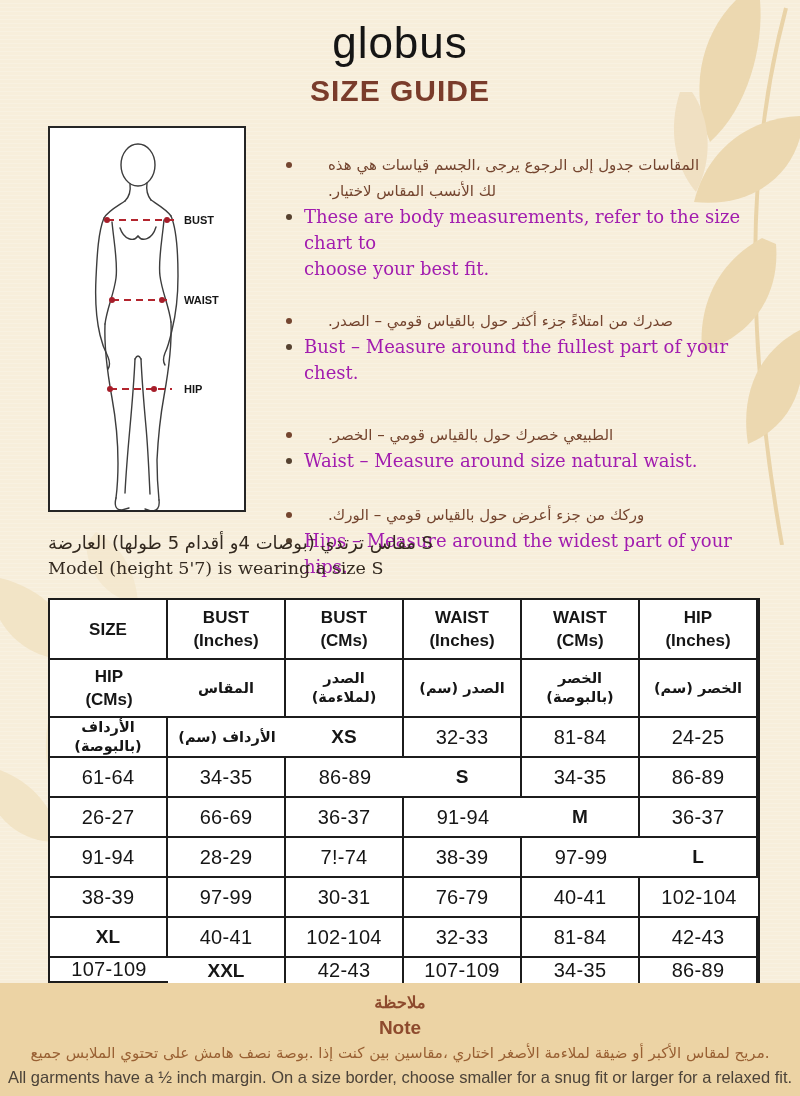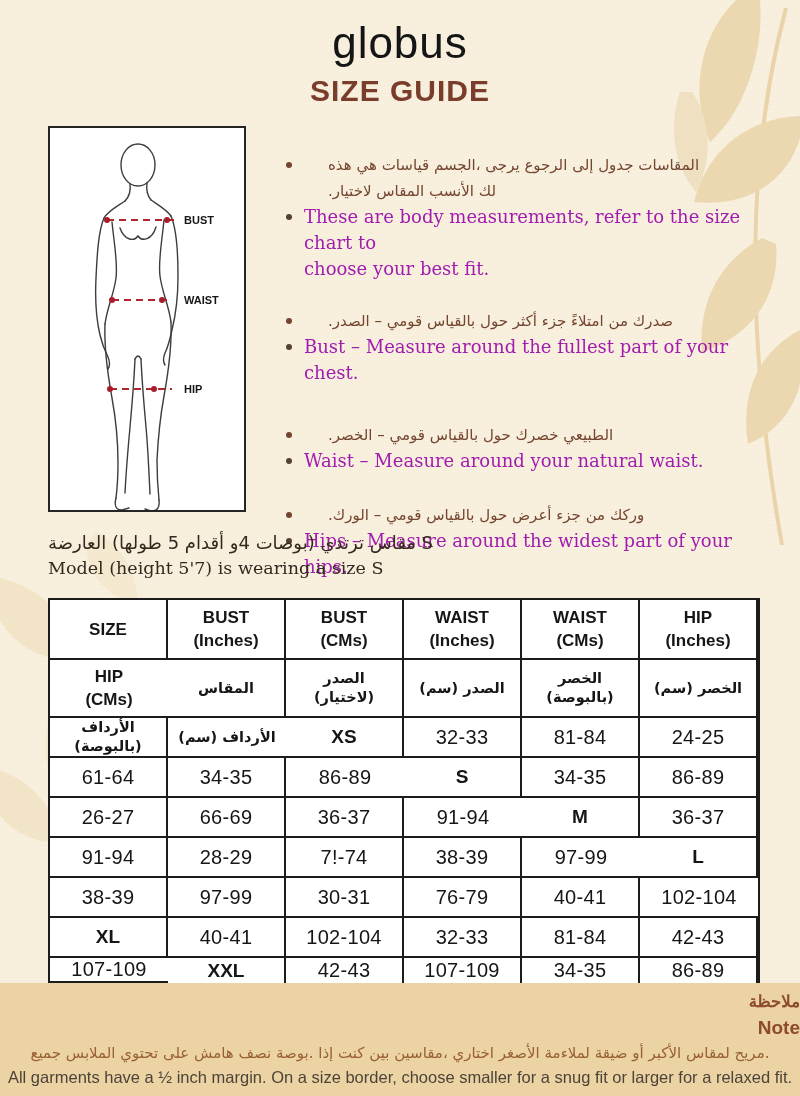--- a/index.html
+++ b/index.html
@@ -62,23 +62,23 @@
   .size-table > .tcell:nth-child(7n) { border-right:none; }
   .size-table > .tcell:nth-last-child(-n+7) { border-bottom:none; }
   .th-en { font-size:17px; font-weight:700; line-height:23px; }
   .th-ar { font-family:"DejaVu Sans", sans-serif; font-size:14.5px; font-weight:700; line-height:19px; }
   .td-val { font-size:20px; letter-spacing:.3px; }
   .td-size { font-size:19px; font-weight:700; }
 
   
   .note-band { position:absolute; left:0; top:983px; width:800px; height:113px;
       background:#ecd3a4; text-align:center; padding-top:7px; }
-  .note-title-ar { font-family:Liberation Serif, serif; font-size:16.5px; font-weight:700;
-      color:#8d4a2d; line-height:24px;text-align:right; }
-  .note-title-en { font-size:19px; font-weight:700; color:#8d4a2d; line-height:27px;text-align:right; }
+  .note-title-ar { font-family:Liberation Sans, sans-serif; font-size:16.5px; font-weight:700;
+      color:#8d4a2d; line-height:24px; }
+  .note-title-en { font-size:19px; font-weight:700; color:#8d4a2d; line-height:27px; }
   .note-ar { font-family:"DejaVu Sans", sans-serif; font-size:15px; color:#996033;
       line-height:24px; direction:ltr;text-align:center; }
   .note-en { font-size:16.5px; color:#4c4339; line-height:24px; }
 </style>
 </head>
 <body>
 
 <svg class="deco" style="right:0; top:0;" width="250" height="545" viewBox="0 0 250 545">
   <path class="stem" d="M236 8 C198 150 194 330 232 545"></path>
   <path d="M186 0 C148 38 140 94 160 142 C198 108 214 46 210 0 Z"></path>
@@ -172,21 +172,21 @@
       </div>
   </div>
   <div class="gap2"></div>
   <div class="b-group">
     <div class="b-line">
         <span class="b-dot ar-dot"></span>
       <div class="b-ar">.‎الخصر‎ –‎ قومي‎ بالقياس‎ حول‎ خصرك‎ الطبيعي</div>
       </div>
     <div class="b-line">
         <span class="b-dot en-dot"></span>
-      <div class="b-en">Waist – Measure around your natural waist.</div>
+      <div class="b-en">Waist – Measure around size natural waist.</div>
       </div>
   </div>
   <div class="gap3"></div>
   <div class="b-group">
     <div class="b-line">
         <span class="b-dot ar-dot"></span>
       <div class="b-ar">.‎الورك‎ –‎ قومي‎ بالقياس‎ حول‎ أعرض‎ جزء‎ من‎ وركك</div>
       </div>
     <div class="b-line">
         <span class="b-dot en-dot"></span>
@@ -211,21 +211,21 @@
 (Inches)</div>
   <div class="tcell th-en">WAIST
 (CMs)</div>
   <div class="tcell th-en">HIP
 (Inches)</div>
   <div class="tcell th-en">HIP
 (CMs)</div>
 
   <div class="tcell th-ar" dir="rtl">المقاس</div>
   <div class="tcell th-ar" dir="rtl">الصدر
-(لاختيار)</div>
+(لملاءمة)</div>
   <div class="tcell th-ar" dir="rtl">الصدر (سم)</div>
   <div class="tcell th-ar" dir="rtl">الخصر
 (بالبوصة)</div>
   <div class="tcell th-ar" dir="rtl">الخصر (سم)</div>
   <div class="tcell th-ar" dir="rtl">الأرداف
 (بالبوصة)</div>
   <div class="tcell th-ar" dir="rtl">الأرداف (سم)</div>
 
   <div class="tcell td-size">XS</div>
   <div class="tcell td-val">32-33</div>

